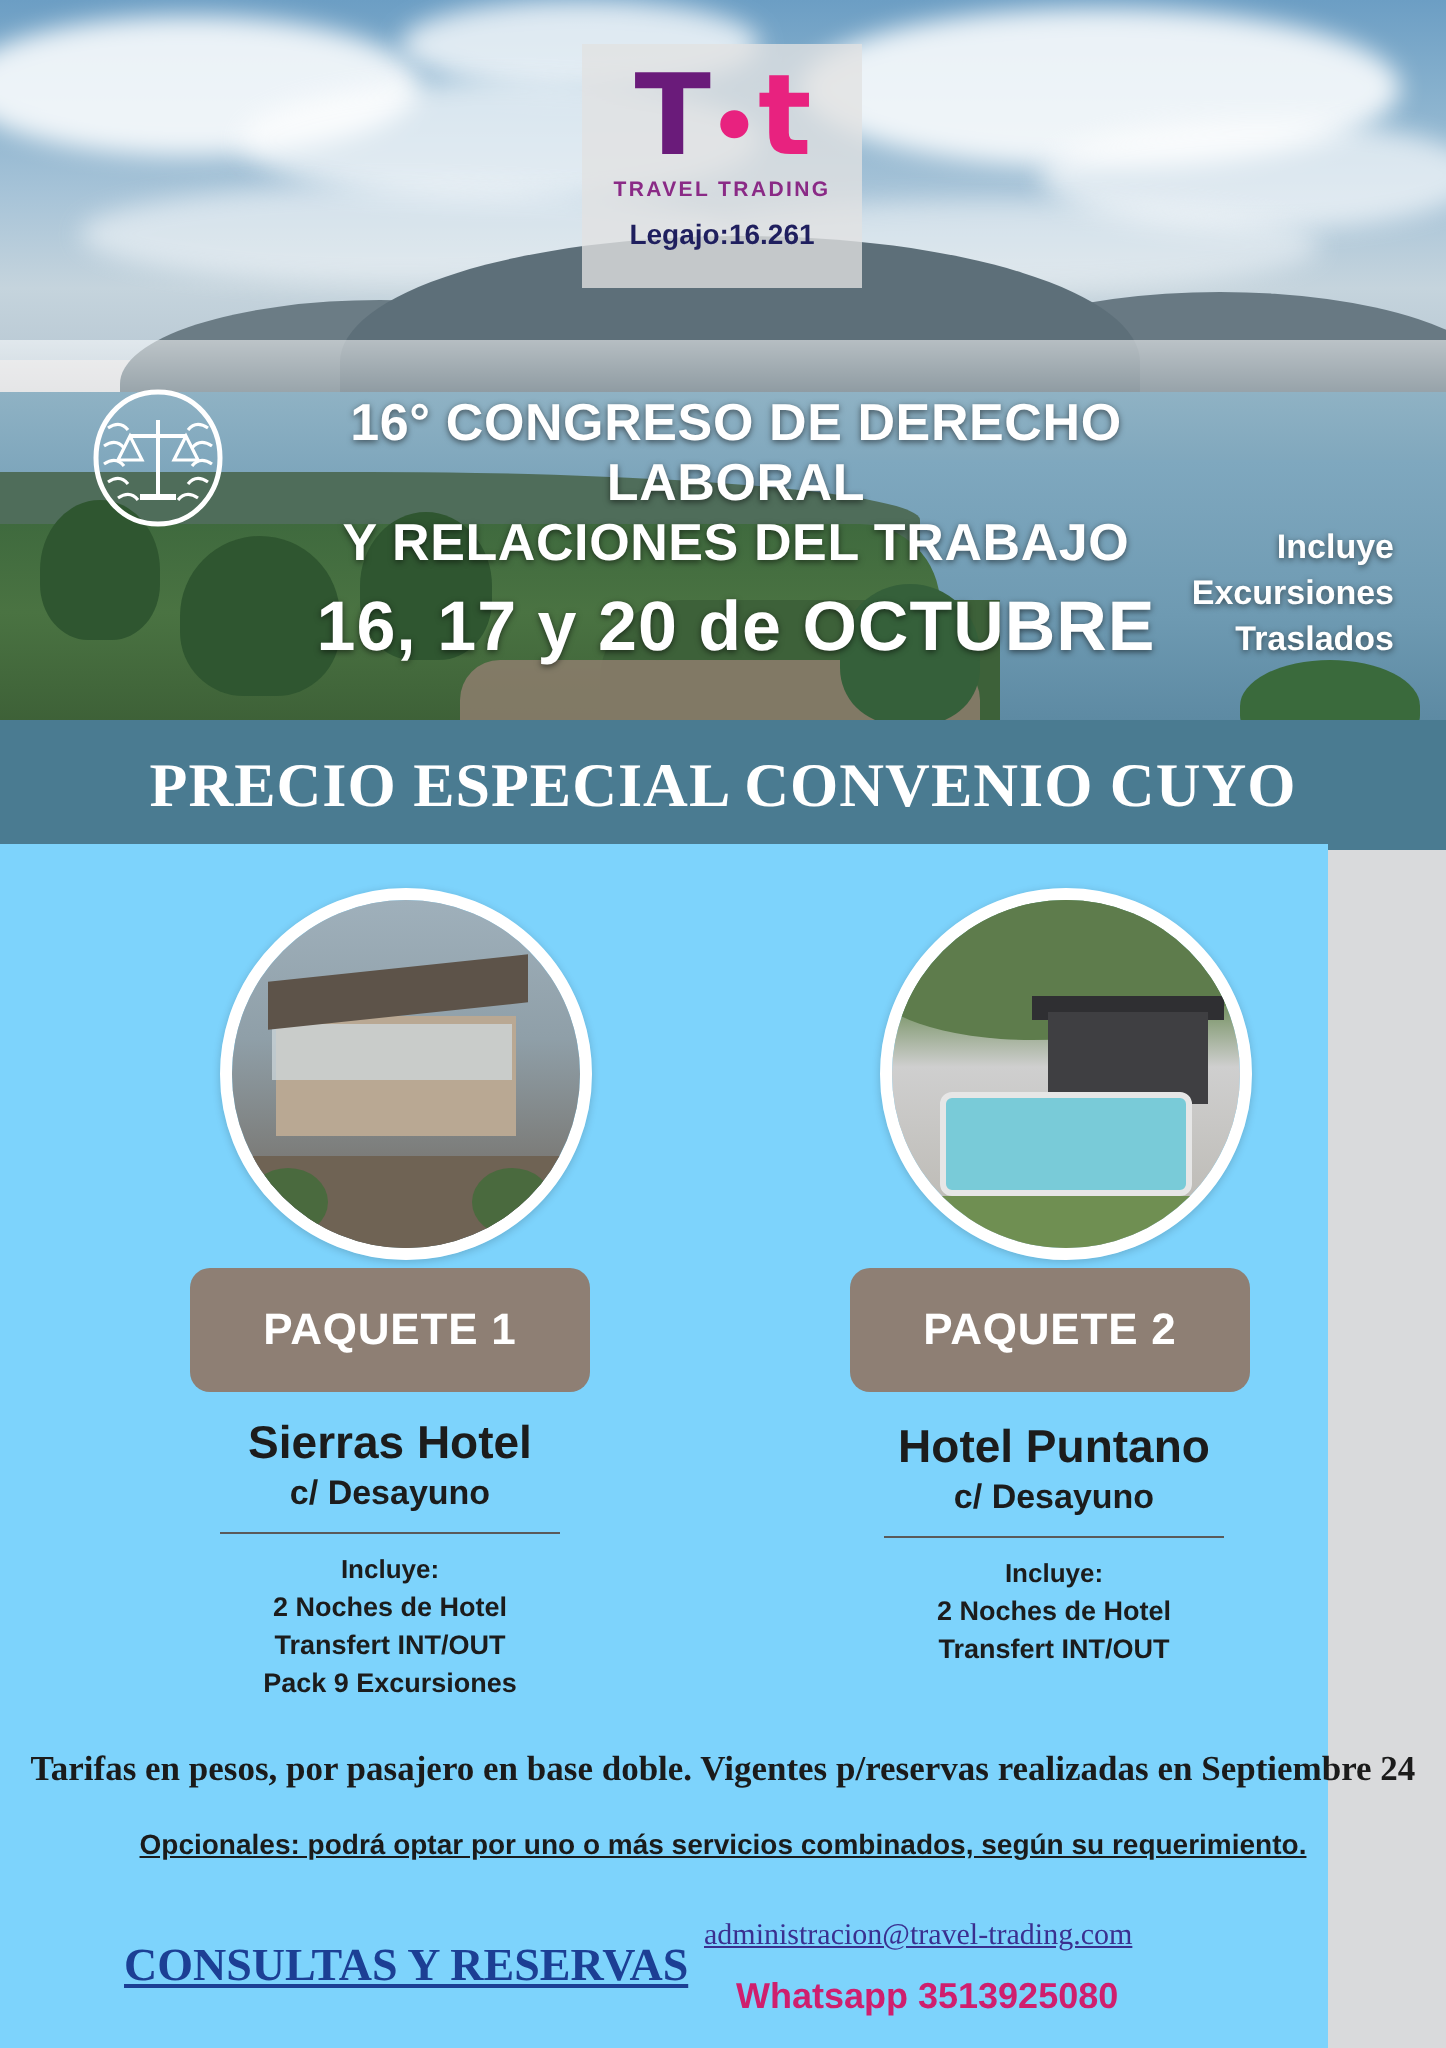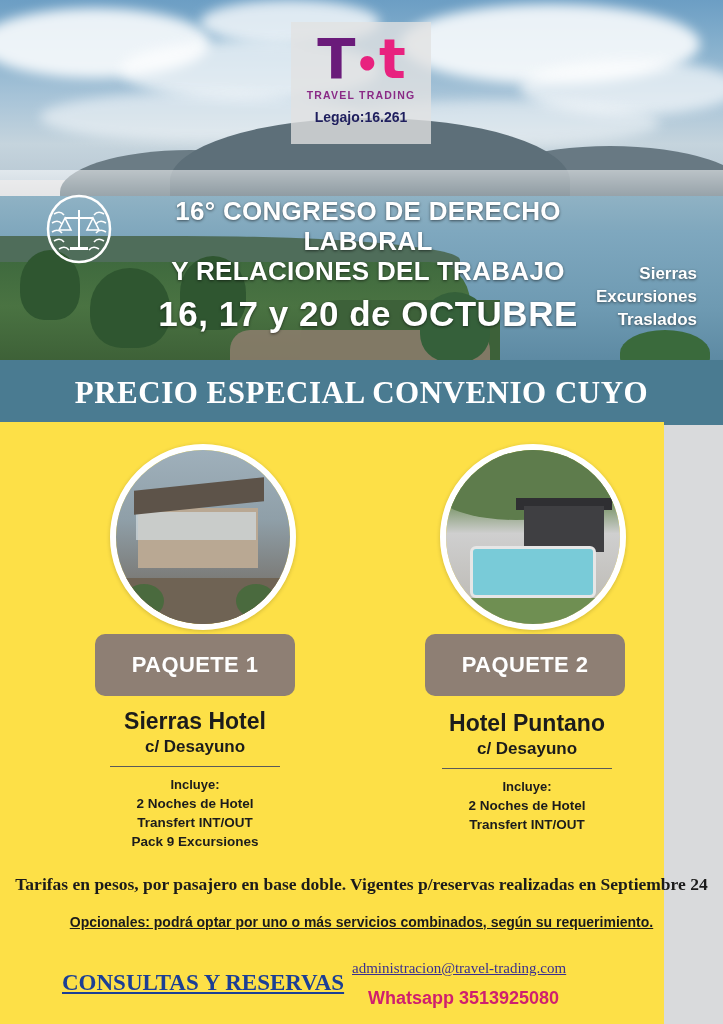--- a/index.html
+++ b/index.html
@@ -188,21 +188,21 @@
     font-weight: bold;
     font-size: 31px;
     letter-spacing: .5px;
   }
 
   
   .body-area {
     position: absolute;
     left: 0; top: 422px;
     width: 664px; height: 602px;
-    background: #fde047;
+    background: #7dd3fc;
   }
 
   .photo-circle {
     position: absolute;
     width: 174px; height: 174px;
     border-radius: 50%;
     border: 6px solid #ffffff;
     overflow: hidden;
     box-shadow: 0 1px 4px rgba(0,0,0,.18);
   }
@@ -367,21 +367,21 @@
     </svg>
   </div>
 
   <div class="title-wrap">
     <div class="title-l1">16° CONGRESO DE DERECHO LABORAL</div>
     <div class="title-l2">Y RELACIONES DEL TRABAJO</div>
     <div class="title-date">16, 17 y 20 de OCTUBRE</div>
   </div>
 
   <div class="services">
-    <div>Sierras</div>
+    <div>Incluye</div>
     <div>Excursiones</div>
     <div>Traslados</div>
   </div>
 
   <div class="banner">
     <div class="banner-text">PRECIO ESPECIAL CONVENIO CUYO</div>
   </div>
 
   <div class="body-area">
 

